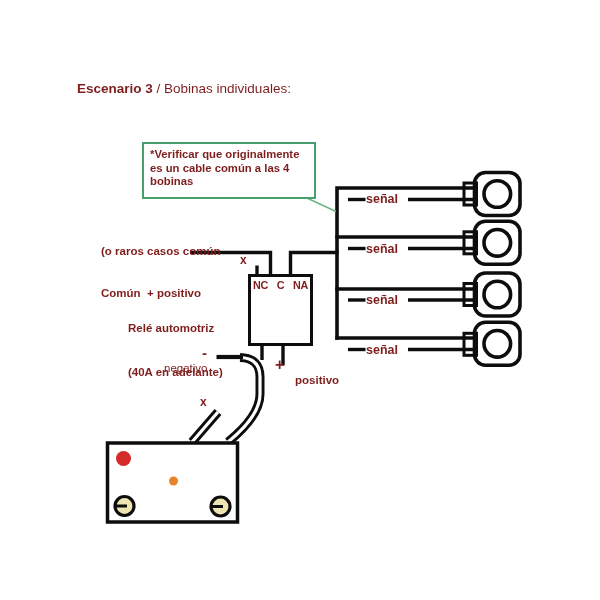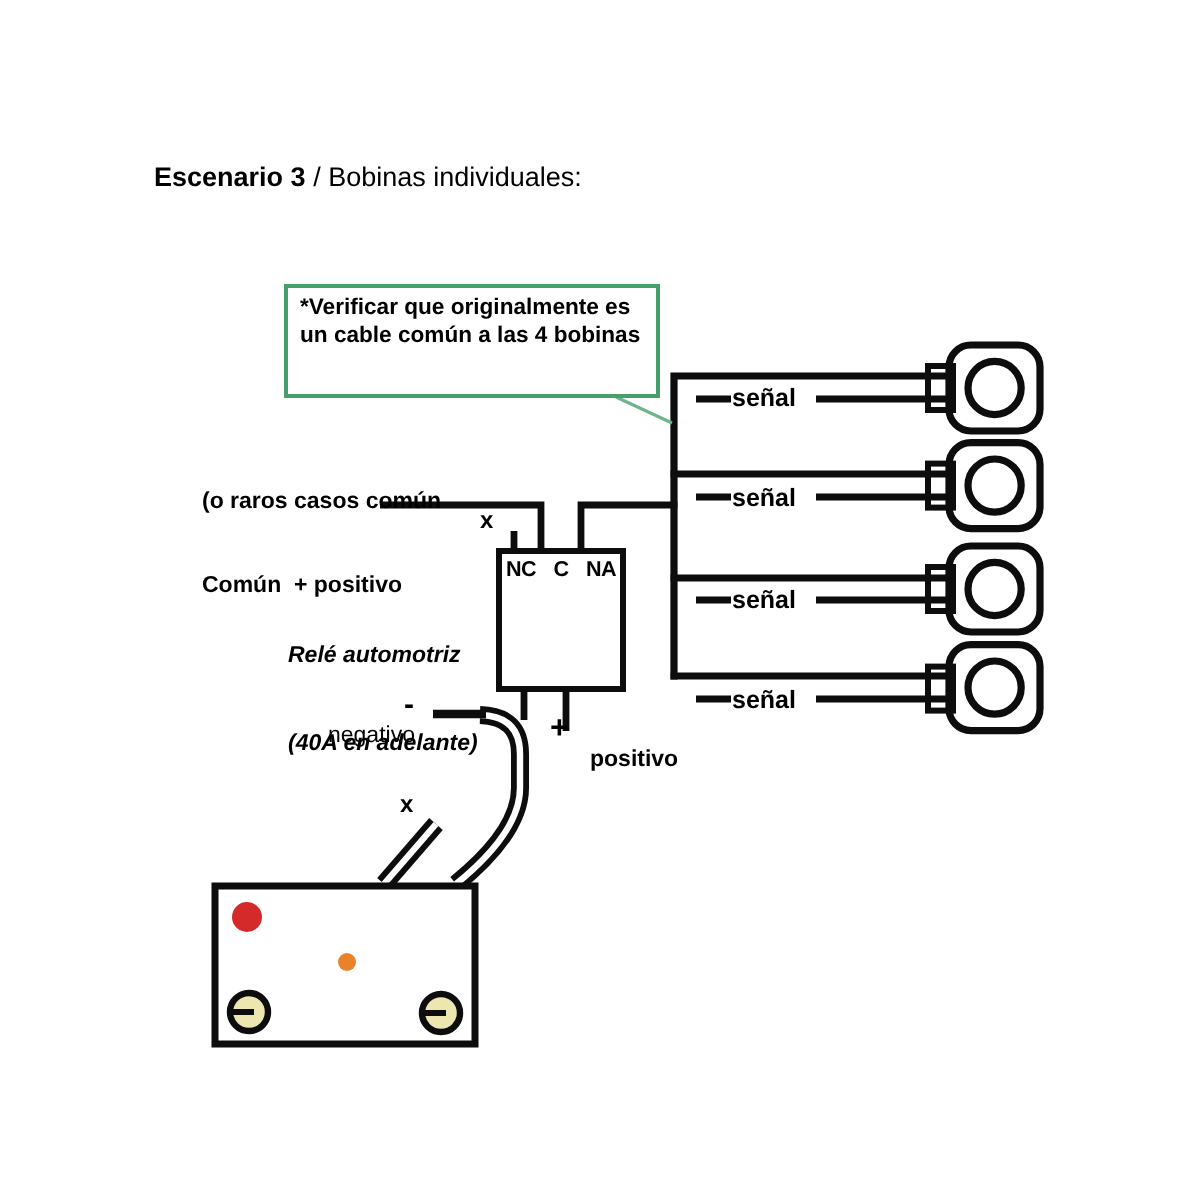--- a/index.html
+++ b/index.html
@@ -1,32 +1,32 @@
 <!DOCTYPE html>
 <html><head>
 <meta charset="utf-8">
 <style>
   * { margin:0; padding:0; box-sizing:border-box; }
   html,body { background:#fff; }
   #stage {
     position:relative; width:600px; height:600px; background:#ffffff;
-    font-family:"Liberation Sans", sans-serif; color:#000000; overflow:hidden;
+    font-family:"Liberation Sans", sans-serif; color:#7f1d1d; overflow:hidden;
   }
   #wires { position:absolute; left:0; top:0; width:600px; height:600px; }
   .abs { position:absolute; white-space:pre; }
   .doc-title { left:62px; top:66px; font-size:13.5px; }
   .doc-title b { font-weight:bold; }
   .note-box {
-    left:142px; top:142px; width:188px; height:57px;
+    left:142px; top:142px; width:174px; height:57px;
     border:2px solid #46a06e; background:#fff;
     padding:4px 5px 0 6px; font-size:11.3px; font-weight:bold; line-height:13.5px;
     white-space:normal;
   }
   .comun-label { left:101px; top:216px; font-size:11.5px; font-weight:bold; line-height:14px; }
-  .relay-label { left:144px; top:292px; font-size:11.5px; font-weight:bold; line-height:14.5px;font-style:italic; }
+  .relay-label { left:128px; top:292px; font-size:11.5px; font-weight:bold; line-height:14.5px; }
   .relay-box {
     left:248px; top:274px; width:65px; height:72px;
     border:3.2px solid #0d0d0d; background:#fff;
     display:flex; justify-content:space-between; align-items:flex-start;
     padding:2px 2px 0 2px;
   }
   .relay-box span { font-size:10.8px; font-weight:bold; letter-spacing:-0.3px; }
   .mark-x { font-size:12px; font-weight:bold; }
   .x-top { left:240px; top:253px; }
   .x-bottom { left:200px; top:395px; }

